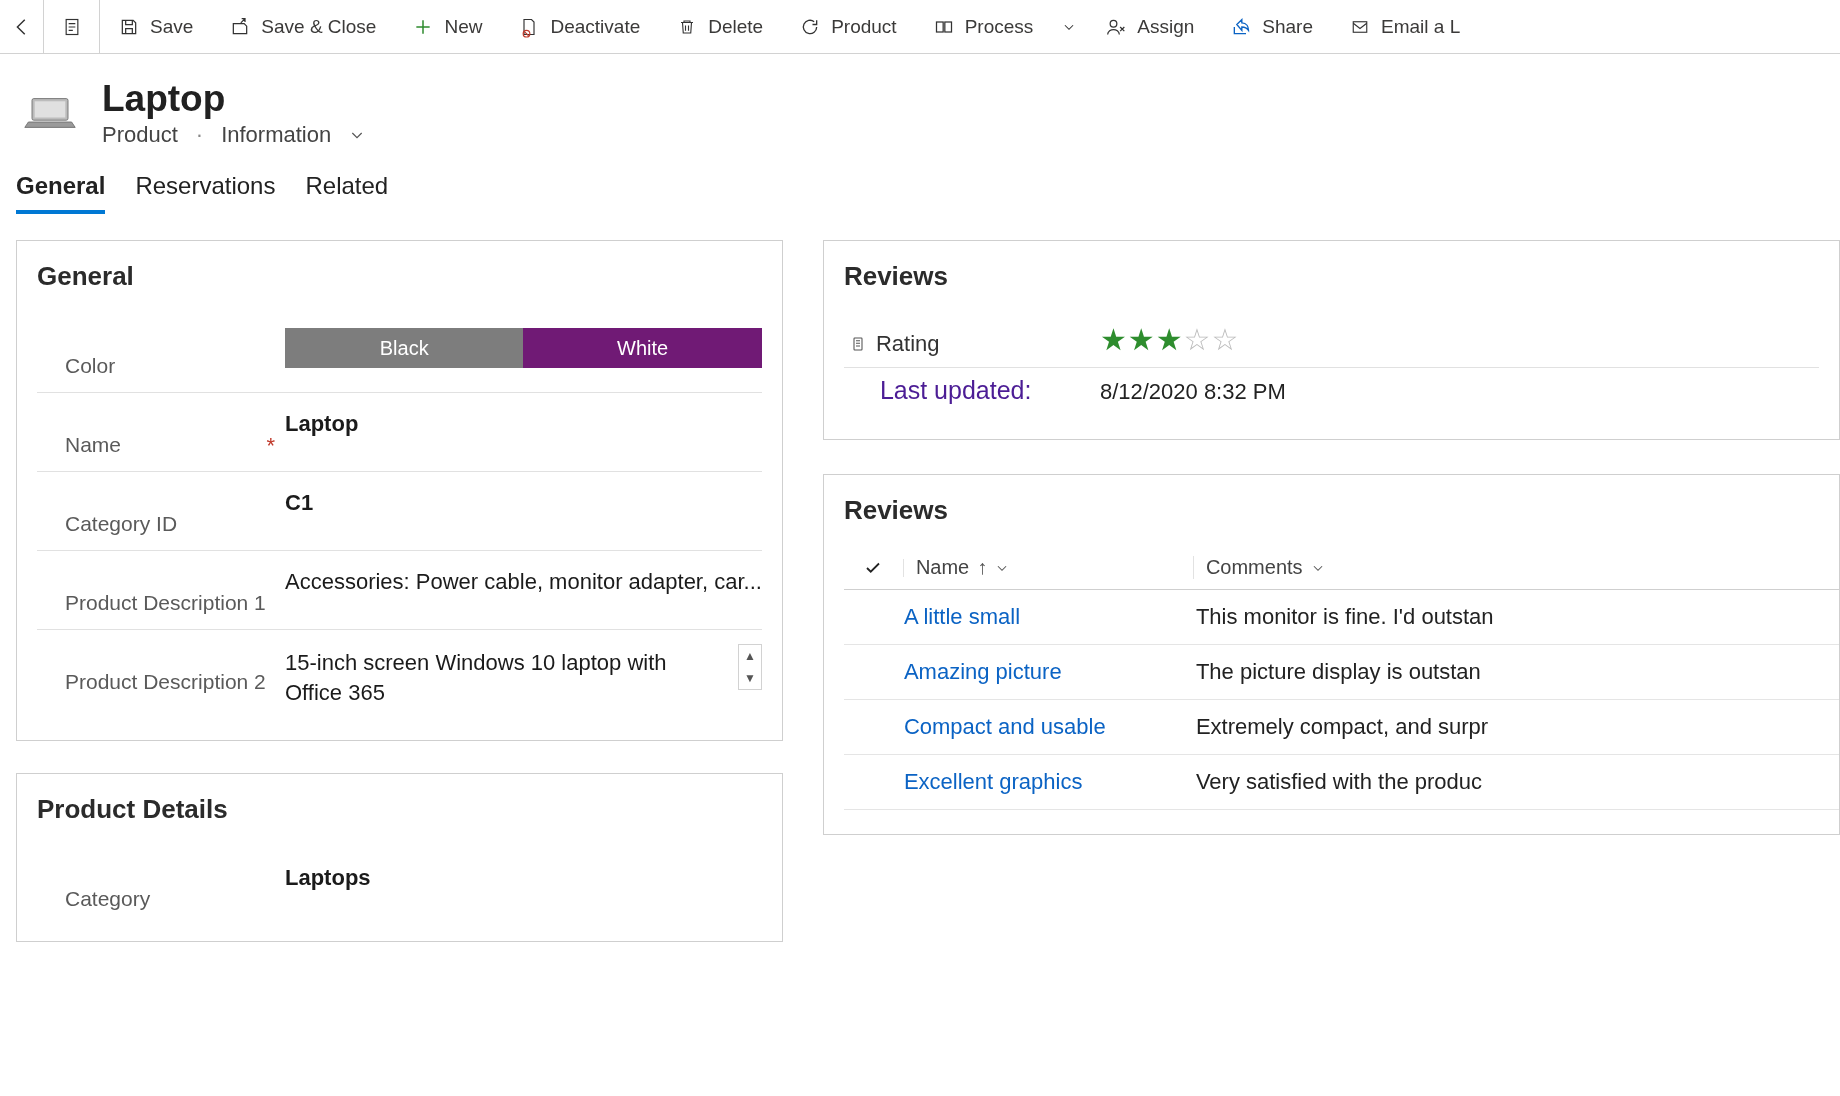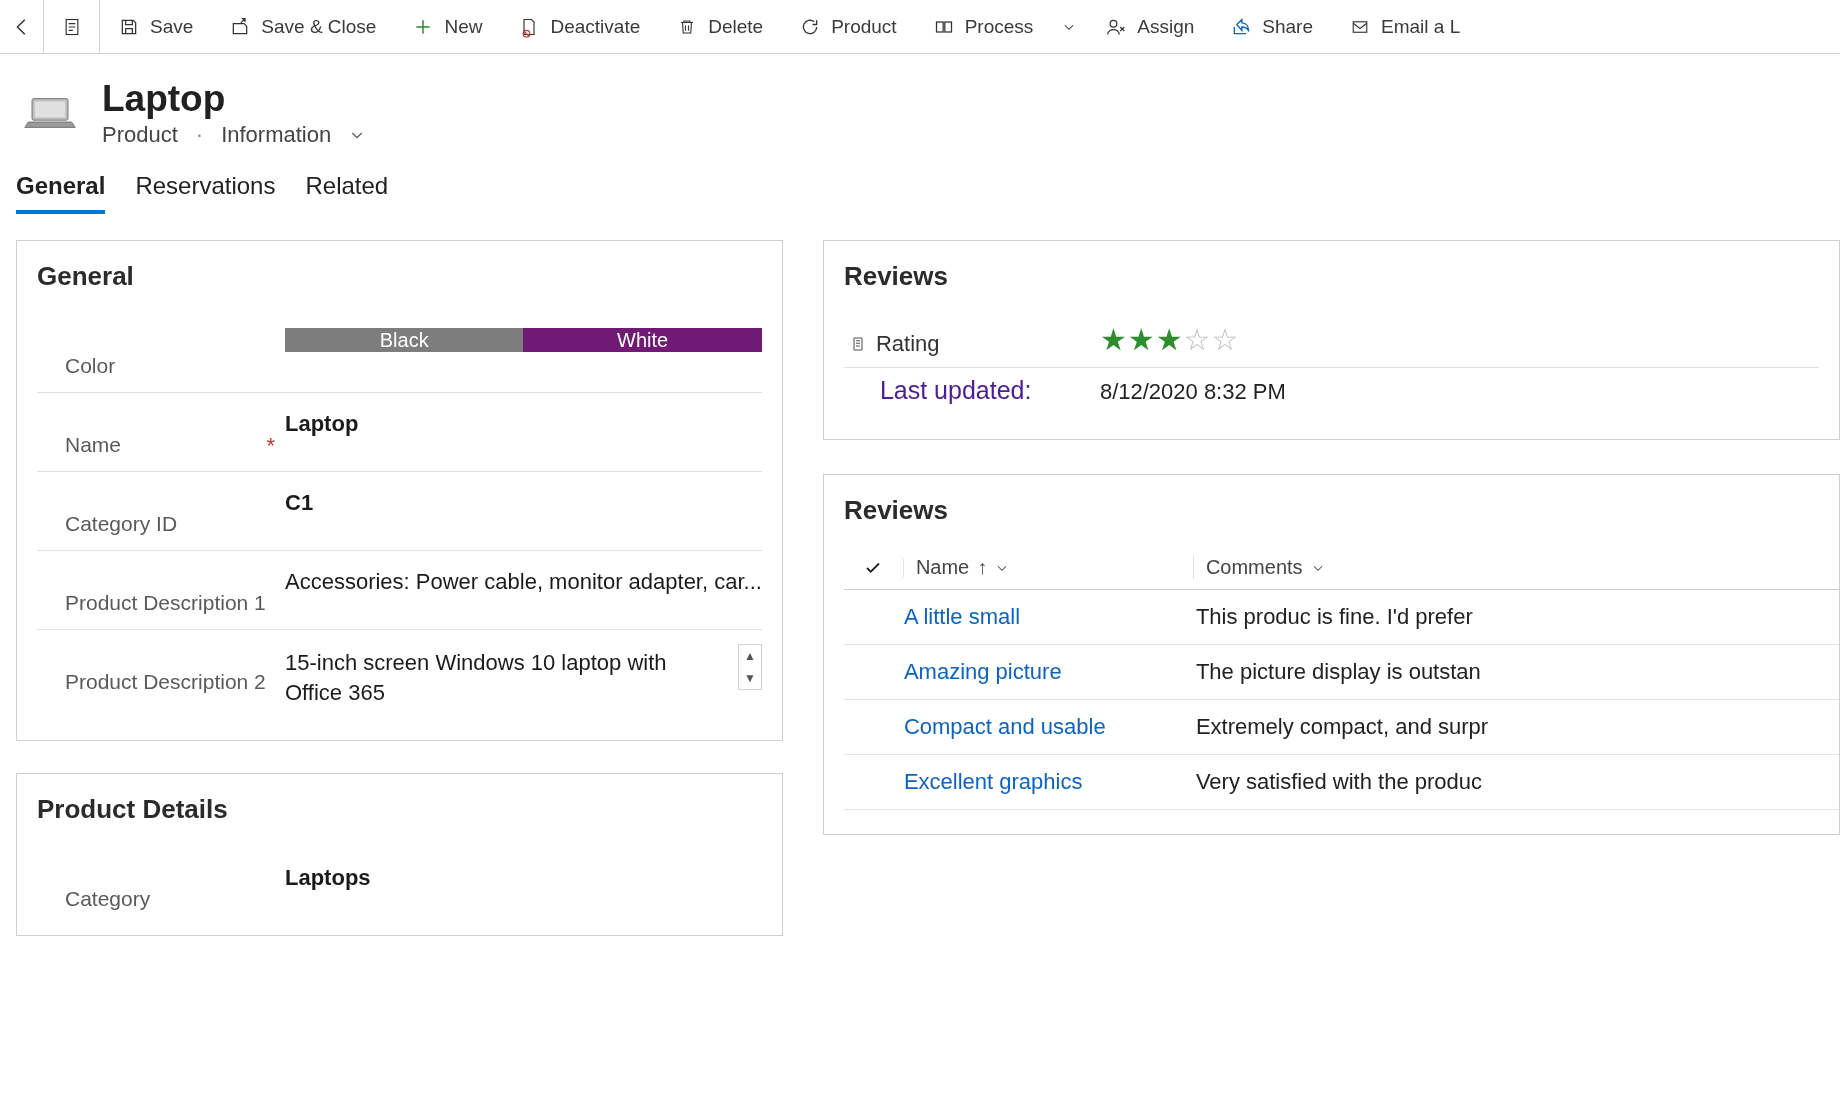--- a/index.html
+++ b/index.html
@@ -166,21 +166,21 @@
     font-size: 12px; color:#555;
   }
 
   
   .togglebar {
     display: flex;
     flex: 1;
   }
   .toggle-opt {
     flex: 1;
-    height: 24px;
+    height: 40px;
     display: flex;
     align-items: center;
     justify-content: center;
     font-size: 20px;
     color: #fff;
     cursor: pointer;
   }
   .toggle-opt.inactive { background: #7d7d7d; }
   .toggle-opt.active   { background: #701a75; text-align: center; }
 
@@ -420,21 +420,21 @@
       <div class="field-row" style="border-bottom:none;">
         <div class="field-label">Product Description 2</div>
         <div class="field-val multiline">15-inch screen Windows 10 laptop with Office 365</div>
         <div class="spin-btns">
           <div>▲</div>
           <div>▼</div>
         </div>
       </div>
     </div>
 
-    <div class="card" style="padding-bottom:10px;">
+    <div class="card" style="padding-bottom:16px;">
       <div class="card-title">Product Details</div>
       <div class="field-row" style="border-bottom:none;">
         <div class="field-label">Category</div>
         <div class="field-val bold">Laptops</div>
       </div>
     </div>
 
   </div>
 
   <div class="col-right">
@@ -492,21 +492,21 @@
                 <path d="M5 9l7 7 7-7"></path>
               </svg>
           </span>
         </div>
       </div>
 
       <div id="grid-rows">
           <div class="grid-row">
             <div class="col-pad"></div>
             <div class="col-name-cell">A little small</div>
-            <div class="col-comments-cell">This produc is fine. I'd prefer</div>
+            <div class="col-comments-cell">This monitor is fine. I'd outstan</div>
           </div>
           <div class="grid-row">
             <div class="col-pad"></div>
             <div class="col-name-cell">Amazing picture</div>
             <div class="col-comments-cell">The picture display is outstan</div>
           </div>
           <div class="grid-row">
             <div class="col-pad"></div>
             <div class="col-name-cell">Compact and usable</div>
             <div class="col-comments-cell">Extremely compact, and surpr</div>

